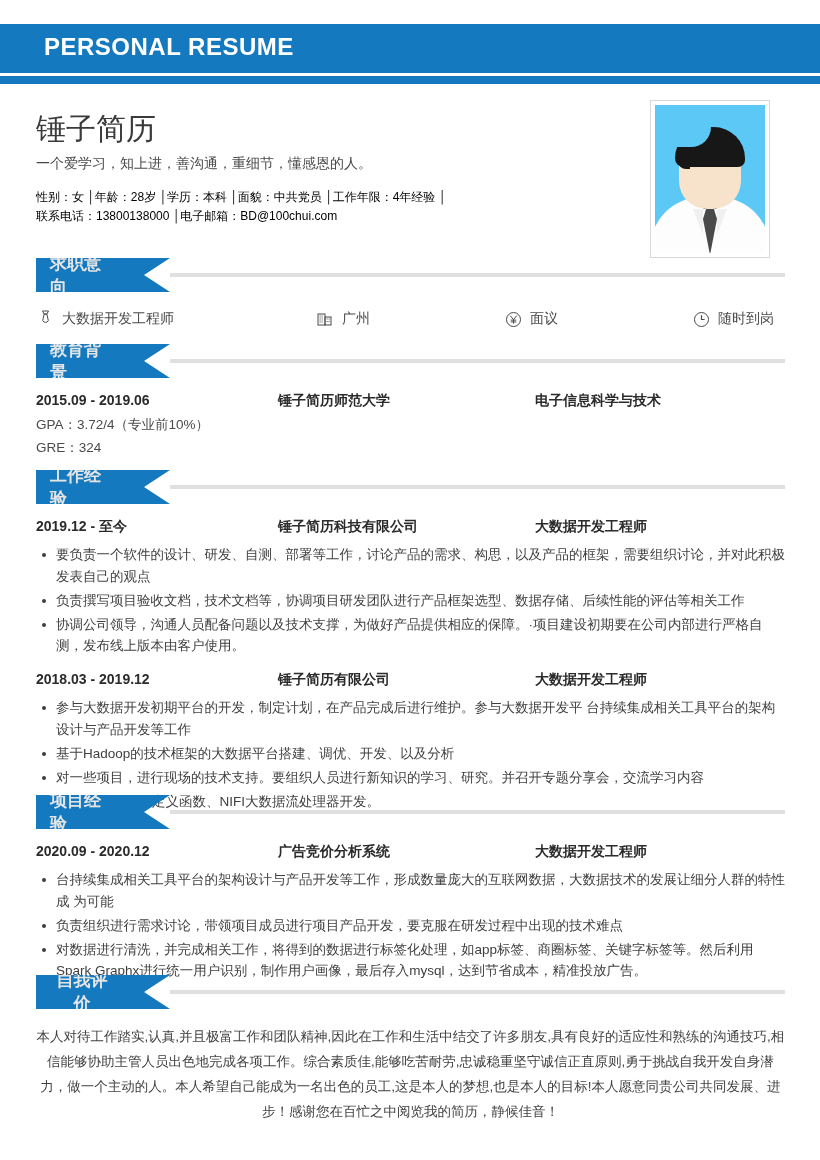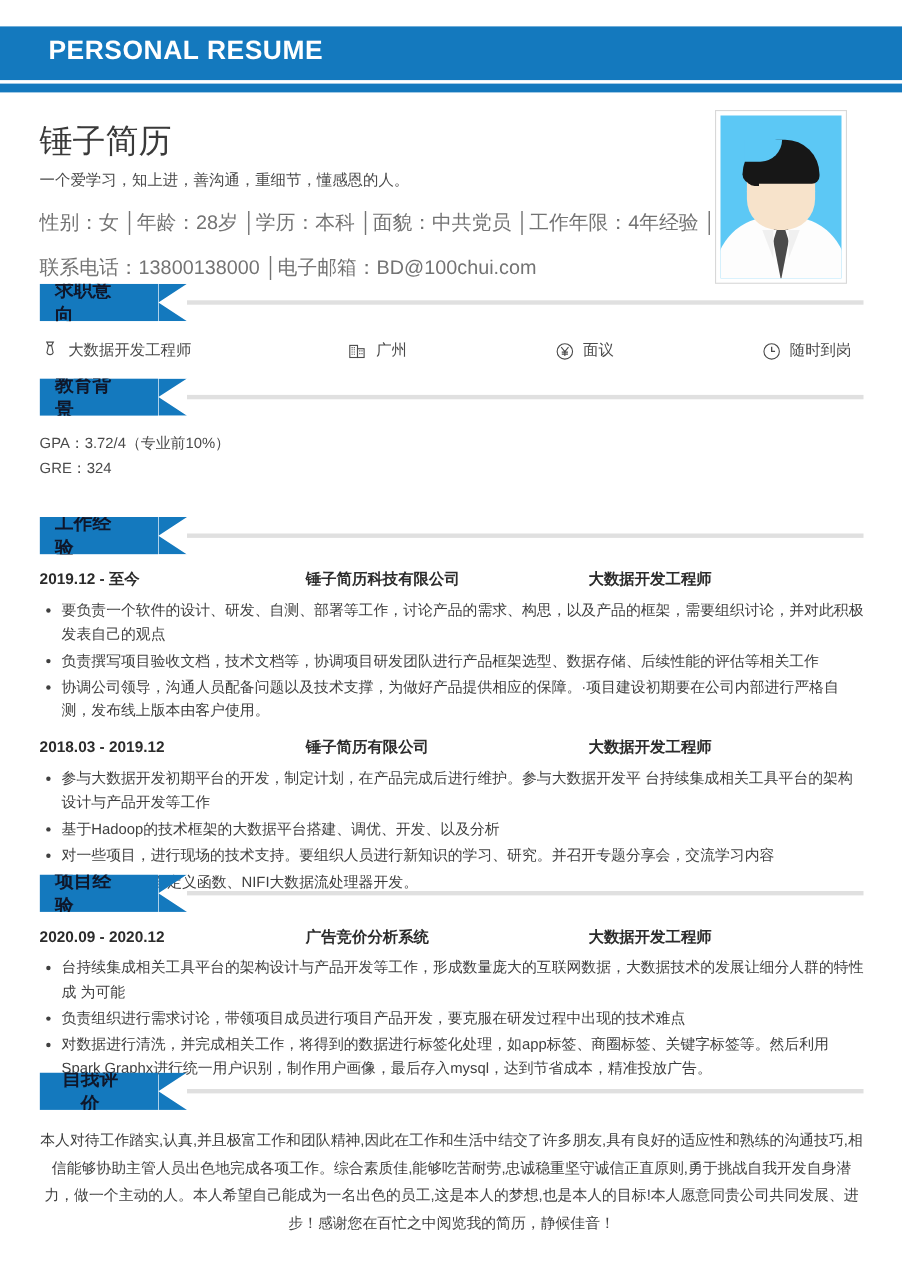--- a/index.html
+++ b/index.html
@@ -75,25 +75,24 @@
     line-height: 1.15;
     margin: 0 0 6px 0;
   }
   .person-tagline {
     font-size: 14px;
     color: #4a4a4a;
     line-height: 1.5;
     margin: 0 0 14px 0;
   }
   .info-line {
-    font-size: 18px;
-    color: #737373;
+    font-size: 12px;
+    color: #000000;
     line-height: 1.65;
     white-space: nowrap;
-    margin-top: 12px;
   }
 
   
   .photo-frame {
     position: absolute;
     left: 650px;
     top: 100px;
     width: 120px;
     height: 158px;
     border: 1px solid #d8d8d8;
@@ -222,21 +221,21 @@
     position: relative;
     height: 34px;
     margin-left: 36px;
   }
   .sec-banner {
     position: absolute;
     left: 0;
     top: 0;
     height: 34px;
     background: #1479be;
-    color: #0f172a;
+    color: #e5e5e5;
     font-size: 17px;
     font-weight: bold;
     display: flex;
     align-items: center;
     padding: 0 30px 0 14px;
     box-sizing: border-box;
     clip-path: polygon(0 0, 100% 0, 100% 100%, 0 100%, 0 100%);
   }
   .sec-arrow {
     position: absolute;
@@ -425,20 +424,25 @@
 <div class="section" style="top:344px;">
   <div class="sec-head">
     <div class="sec-banner" style="width:108px;">
       <span>教育背景</span>
     </div>
     <div class="sec-arrow" style="left:108px;"></div>
     <div class="sec-rule" style="left:134px;"></div>
   </div>
   <div class="body-pad">
     <div class="entry">
+      <div class="entry-head">
+        <span class="eh-date">2015.09 - 2019.06</span>
+        <span class="eh-org">锤子简历师范大学</span>
+        <span class="eh-role">电子信息科学与技术</span>
+      </div>
       <div class="sub-line">GPA：3.72/4（专业前10%）</div>
       <div class="sub-line">GRE：324</div>
     </div>
   </div>
 </div>
 
 <div class="section" style="top:470px;">
   <div class="sec-head">
     <div class="sec-banner" style="width:108px;">
       <span>工作经验</span>

